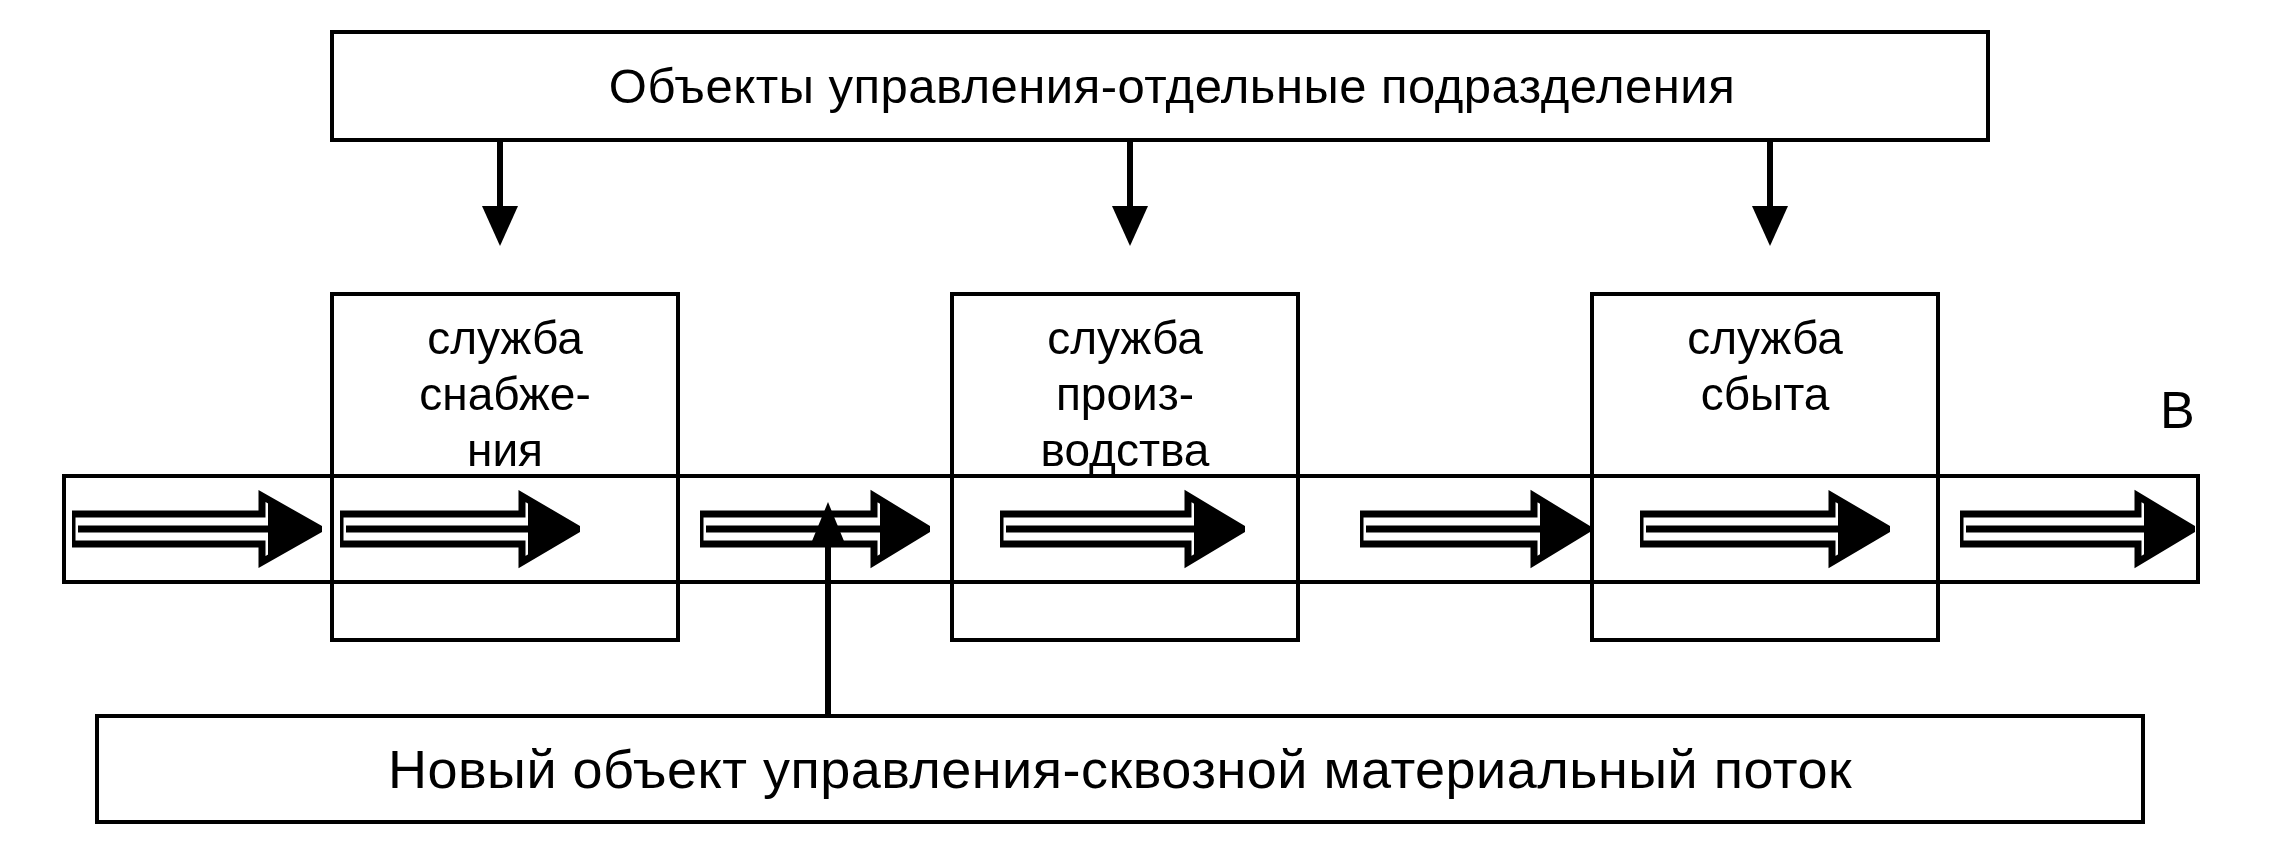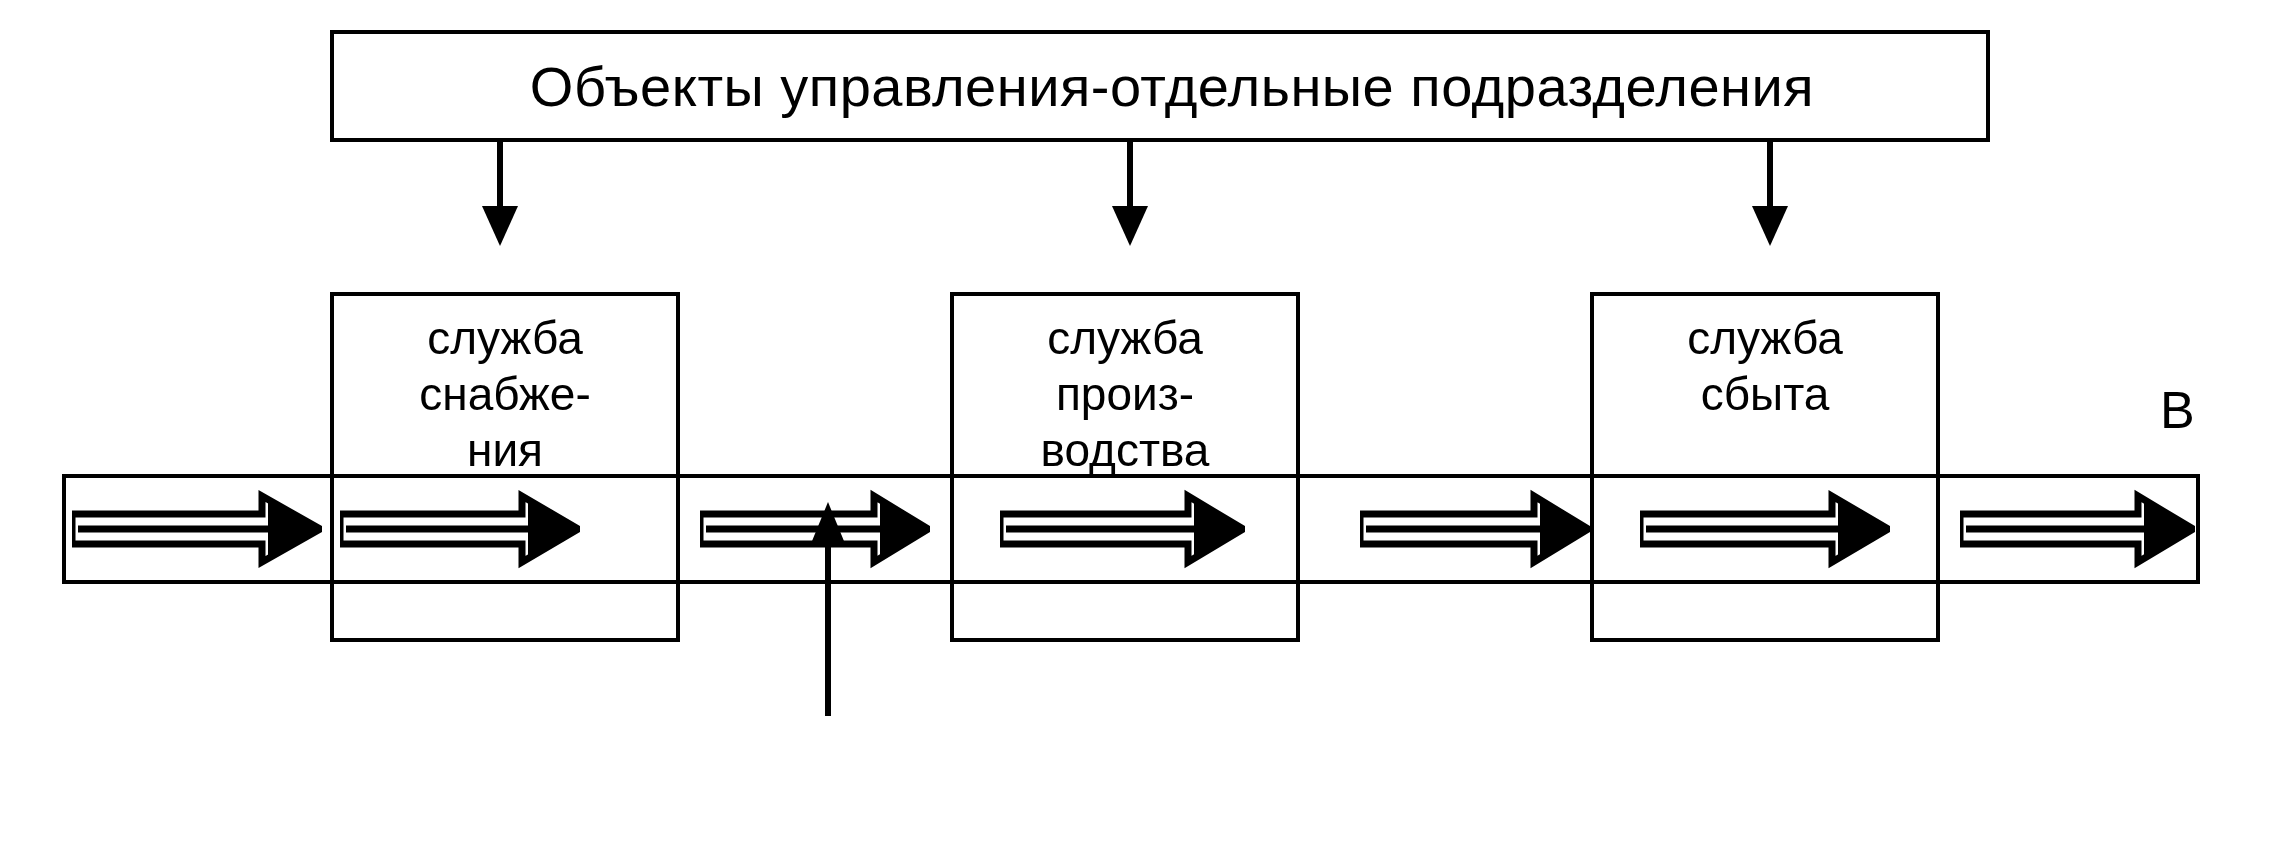--- a/index.html
+++ b/index.html
@@ -27,21 +27,21 @@
     align-items: center;
     justify-content: center;
     text-align: center;
     color: #000000;
   }
   .top-banner {
     left: 330px;
     top: 30px;
     width: 1660px;
     height: 112px;
-    font-size: 56px;
+    font-size: 49px;
     letter-spacing: 0.5px;
     padding-left: 24px;
   }
   .bottom-banner {
     left: 95px;
     top: 714px;
     width: 2050px;
     height: 110px;
     font-size: 54px;
     letter-spacing: 0.5px;
@@ -187,14 +187,17 @@
 
   <div class="letter-v">В</div>
 
   <div class="conn" style="left:808px; top:500px; width:40px; height:216px;">
     <svg width="40" height="216" viewBox="0 0 40 216">
       <line x1="20" y1="216" x2="20" y2="36" stroke="#000" stroke-width="6"></line>
       <polygon points="20,2 2,46 38,46" fill="#000"></polygon>
     </svg>
   </div>
 
+  <div class="box bottom-banner">
+    <span>Новый объект управления-сквозной материальный поток</span>
+  </div>
 
 </div>
 
 </body></html>

